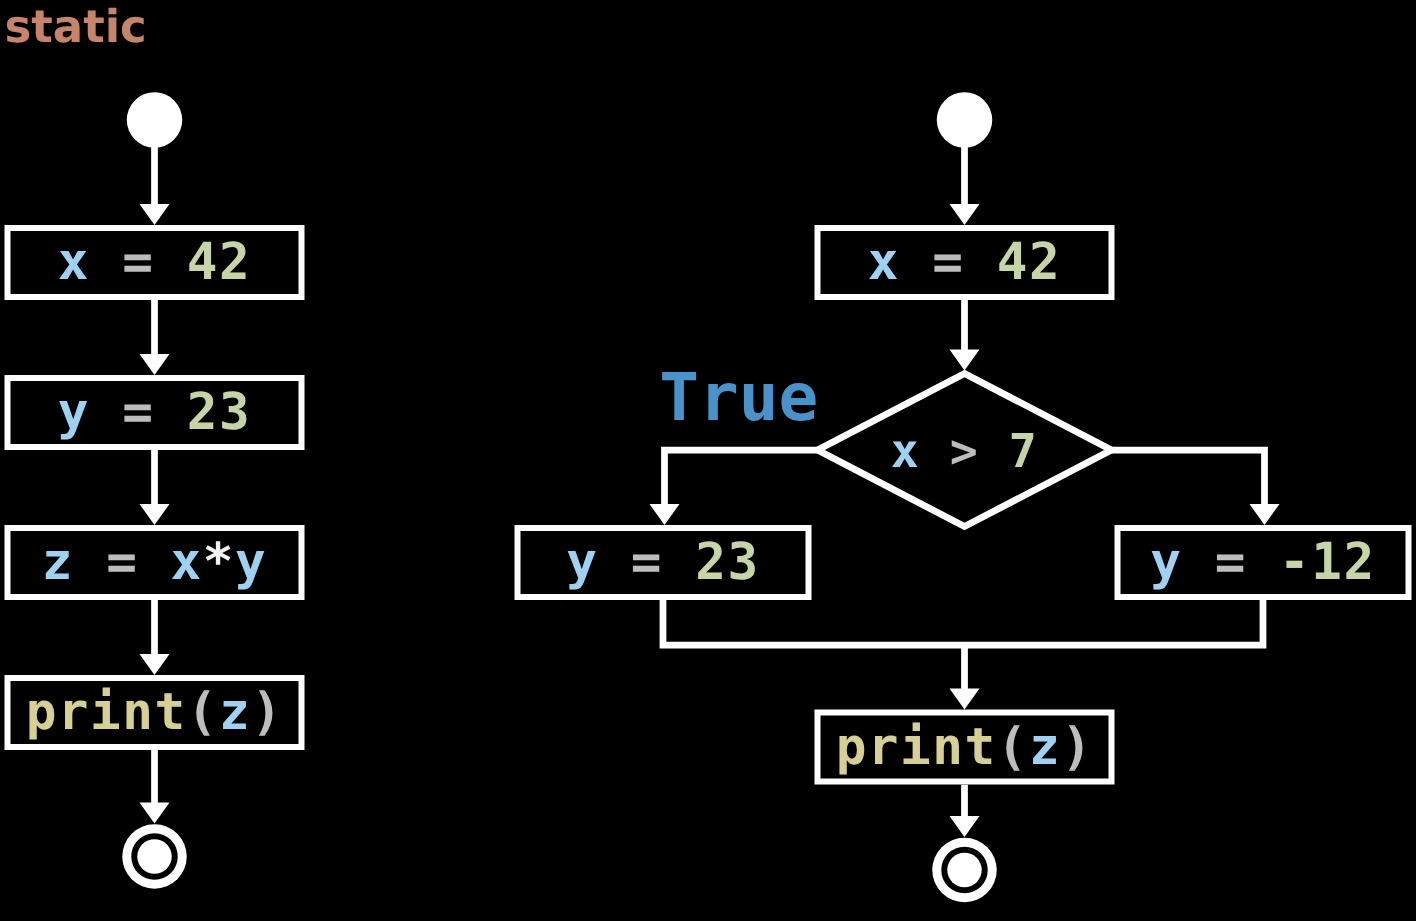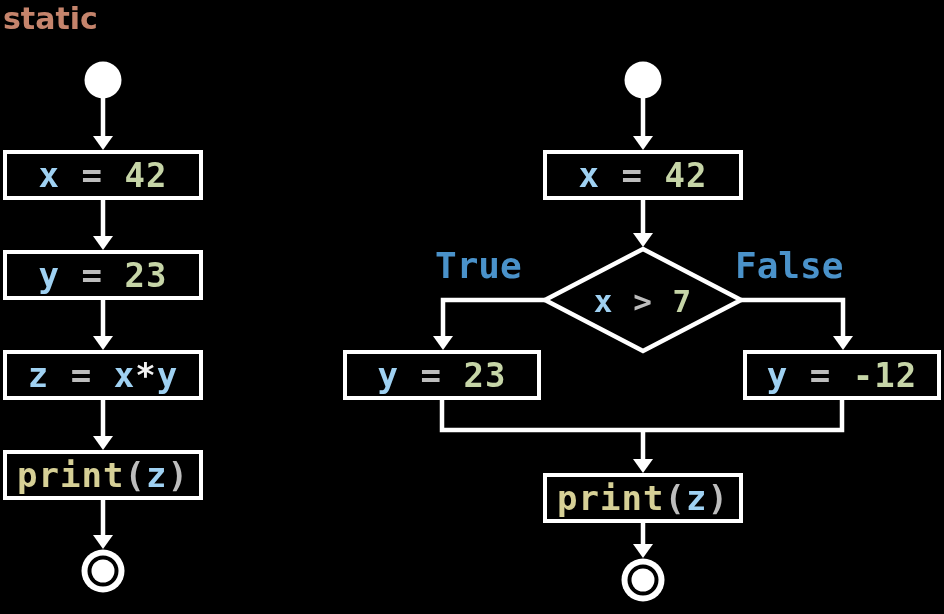--- a/index.html
+++ b/index.html
@@ -41,22 +41,22 @@
     white-space: pre;
   }
   .diamond-label {
     position: absolute;
     display: flex; align-items: center; justify-content: center;
     font-size: 31px; font-weight: bold; letter-spacing: 1px;
     white-space: pre;
   }
   .branch-label {
     position: absolute; width: 115px; height: 38px;
-    text-align: left; line-height: 38px;
-    font-size: 36px; font-weight: bold;
+    text-align: center; line-height: 38px;
+    font-size: 44px; font-weight: bold;
     color: var(--c-branch_label, #4a92ca);
   }
 </style>
 </head>
 <body>
 
 <div id="canvas">
 
   <svg id="connectors" viewBox="0 0 944 614" xmlns="http://www.w3.org/2000/svg">
 
@@ -121,15 +121,14 @@
   <div class="flow-box" style="left:3px; top:450px; width:200px;"><span style="color: rgb(214, 208, 150);">print</span><span style="color: rgb(189, 189, 189);">(</span><span style="color: rgb(159, 209, 242);">z</span><span style="color: rgb(189, 189, 189);">)</span></div>
 
   <div class="flow-box" style="left:543px; top:150px; width:200px;"><span style="color: rgb(159, 209, 242);">x</span><span style="color: rgb(189, 189, 189);"> = </span><span style="color: rgb(198, 213, 167);">42</span></div>
   <div class="flow-box" style="left:343px; top:350px; width:198px;"><span style="color: rgb(159, 209, 242);">y</span><span style="color: rgb(189, 189, 189);"> = </span><span style="color: rgb(198, 213, 167);">23</span></div>
   <div class="flow-box" style="left:743px; top:350px; width:198px;"><span style="color: rgb(159, 209, 242);">y</span><span style="color: rgb(189, 189, 189);"> = </span><span style="color: rgb(198, 213, 167);">-12</span></div>
   <div class="flow-box" style="left:543px; top:473px; width:200px;"><span style="color: rgb(214, 208, 150);">print</span><span style="color: rgb(189, 189, 189);">(</span><span style="color: rgb(159, 209, 242);">z</span><span style="color: rgb(189, 189, 189);">)</span></div>
 
   <div class="diamond-label" style="left:553px; top:278px; width:180px; height:46px;"><span style="color: rgb(159, 209, 242);">x</span><span style="color: rgb(189, 189, 189);"> &gt; </span><span style="color: rgb(198, 213, 167);">7</span></div>
 
   <div class="branch-label" style="left:435px; top:247px;">True</div>
-  <div class="branch-label" style="left:735px; top:247px;">False</div>
 
 </div>
 
 </body></html>

